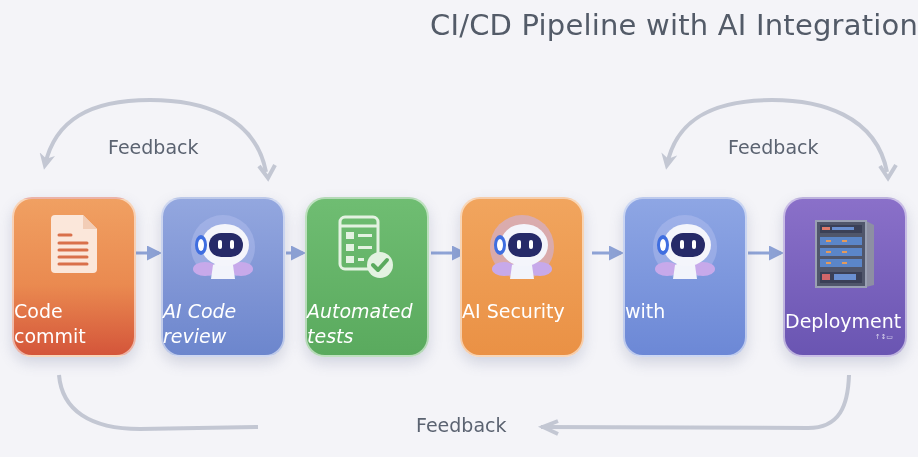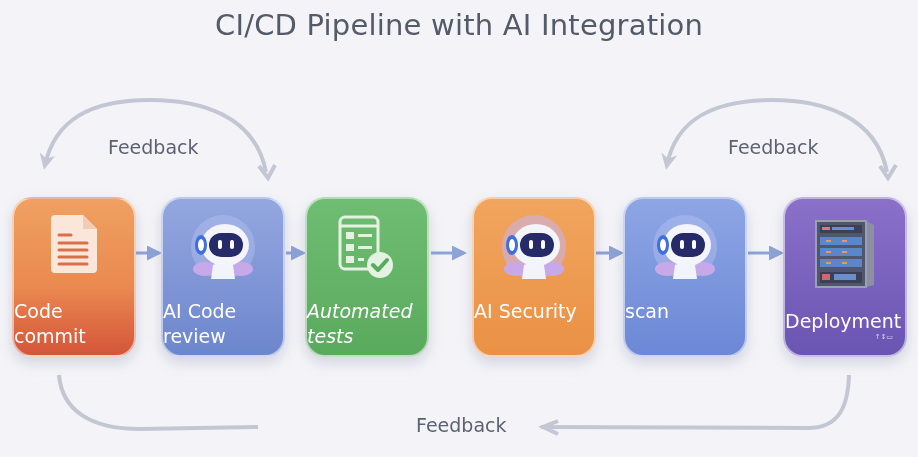--- a/index.html
+++ b/index.html
@@ -4,40 +4,40 @@
 <style>
   html, body { margin: 0; padding: 0; }
   body {
     width: 918px; height: 457px; overflow: hidden;
     background: #f4f4f8;
     font-family: "DejaVu Sans", sans-serif;
     position: relative;
   }
   .title {
     position: absolute; left: 0; width: 918px; top: 8px;
-    text-align: center; font-size: 29px; color: #535b68; letter-spacing: 0.2px;
+    text-align: right; font-size: 29px; color: #535b68; letter-spacing: 0.2px;
   }
   svg.arrows { position: absolute; left: 0; top: 0; }
   .fb-label { position: absolute; font-size: 19px; color: #5b6371; }
   .card {
     position: absolute; top: 197px; width: 124px; height: 160px;
     border-radius: 20px; box-sizing: border-box;
     border: 2px solid rgba(255,255,255,0.55);
     box-shadow: 0 6px 14px rgba(90,100,140,0.22);
     color: #fff;
   }
   .card .label {
     position: absolute; left: 0; right: 0; top: 100px;
     font-size: 19px; line-height: 25px; color: #fff;
   }
   .card .icon { position: absolute; left: 50%; top: 14px; transform: translateX(-50%); }
   .c1 { left: 12px; background: linear-gradient(180deg, #f0a062 0%, #ea8a50 55%, #d4553a 100%); }
-  .c2 { left: 161px; background: linear-gradient(180deg, #93a7df 0%, #7d93d4 60%, #6c86cd 100%); }
+  .c2 { left: 161px; background: linear-gradient(180deg, #93a7df 0%, #7d93d4 60%, #6c86cd 100%); font-style: italic; }
   .c3 { left: 305px; background: linear-gradient(180deg, #6fbd72 0%, #5aaa5e 100%); font-style: italic; }
-  .c4 { left: 472px; background: linear-gradient(180deg, #f1a55e 0%, #ea9145 100%); }
+  .c4 { left: 460px; background: linear-gradient(180deg, #f1a55e 0%, #ea9145 100%); }
   .c5 { left: 623px; background: linear-gradient(180deg, #8ea6e4 0%, #6c88d6 100%); }
   .c6 { left: 783px; background: linear-gradient(180deg, #8a70c9 0%, #6a55b2 100%); }
   .c6 .label { top: 110px; }
   .tiny { position: absolute; right: 12px; bottom: 14px; font-size: 7px; color: rgba(255,255,255,0.75); }
 </style>
 </head>
 <body>
 
 <div class="title">CI/CD Pipeline with AI Integration</div>
 
@@ -165,21 +165,21 @@
       <path d="M30,52 Q40,46 50,52 L52,66 H28 z" fill="#f2f4fb"></path>
       <ellipse cx="42" cy="32" rx="24" ry="21" fill="#f4f5fb"></ellipse>
       <rect x="26" y="20" width="34" height="24" rx="12" fill="#262a68"></rect>
       <rect x="35" y="27" width="4" height="9" rx="2" fill="#ffffff"></rect>
       <rect x="47" y="27" width="4" height="9" rx="2" fill="#ffffff"></rect>
       <ellipse cx="18" cy="32" rx="6" ry="10" fill="#3f6ee0"></ellipse>
       <ellipse cx="18" cy="32" rx="3" ry="6" fill="#ffffff"></ellipse>
     </svg>
   </div>
   <div class="label">
-    <div>scan</div>
+    <div>with</div>
   </div>
 </div>
 
 <div class="card c6">
   <div class="icon" style="top:18px;">
     <svg width="66" height="72" viewBox="0 0 66 72">
       <path d="M54,4 L62,8 V68 L54,70 z" fill="#8d8fa3"></path>
       <rect x="4" y="4" width="50" height="66" fill="#50566b" stroke="#9aa0b3" stroke-width="2"></rect>
       <rect x="8" y="8" width="42" height="8" fill="#3b4057"></rect>
       <rect x="10" y="10" width="8" height="3" fill="#e07a6a"></rect>

